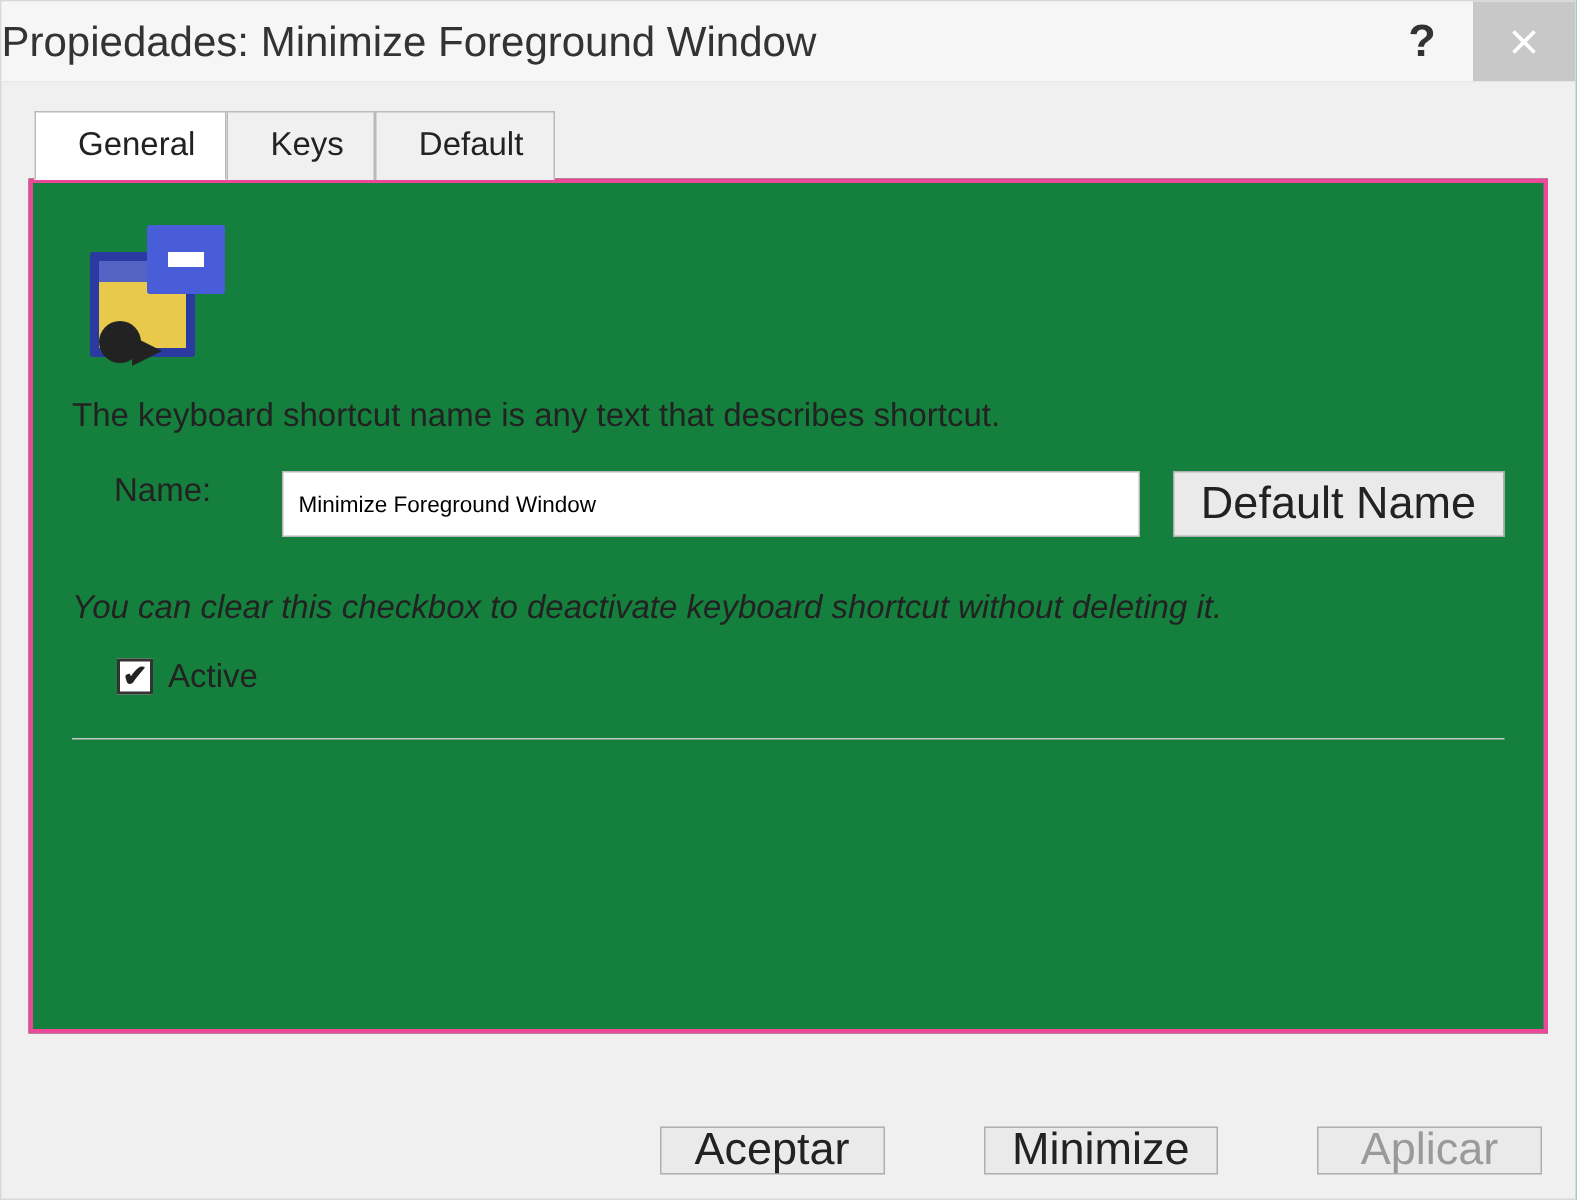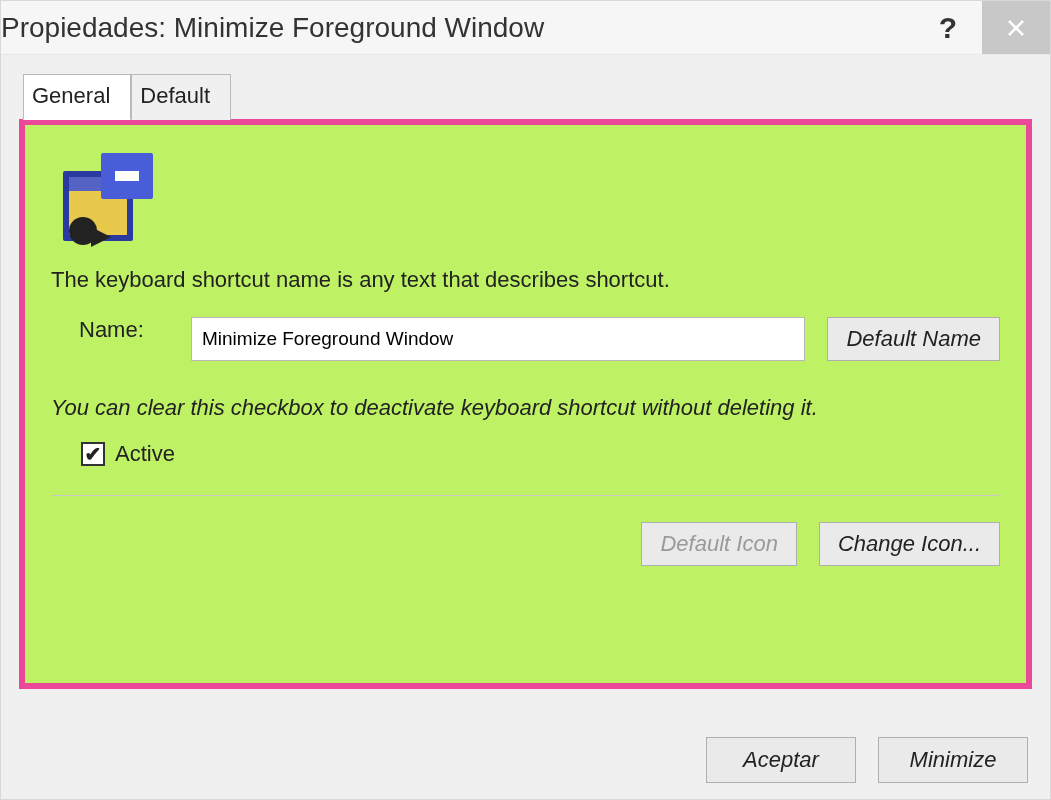--- a/index.html
+++ b/index.html
@@ -66,38 +66,38 @@
   .tabs-wrap {
     position: relative;
   }
   .tabstrip {
     display: flex;
     position: relative;
     z-index: 2;
     margin-left: 4px;
   }
   .tab {
-    padding: 8px 20px 10px 8px;
+    padding: 8px 20px 10px 28px;
     border: 1px solid #b9b9b9;
     border-bottom: none;
     background: #f0f0f0;
     margin-right: 0;
     font-size: 22px;
     cursor: pointer;
     position: relative;
     top: 1px;
   }
   .tab.active {
     background: #ffffff;
     border-bottom: 1px solid #ffffff;
     z-index: 3;
   }
   .tabpanel {
-    border: 6px solid #ec4899;
-    background: #bef264;
+    border: 3px solid #ec4899;
+    background: #15803d;
     padding: 24px 26px 28px 26px;
     position: relative;
     z-index: 1;
     min-height: 570px;
   }
   .icon-block {
     margin-bottom: 12px;
     padding-left: 6px;
   }
   .desc {
@@ -113,37 +113,36 @@
   }
   .row-name label {
     font-size: 22px;
     min-width: 90px;
   }
   .name-input {
     flex: 1;
     height: 44px;
     border: 1px solid #b9b9b9;
     padding: 4px 10px;
-    font-size: 19px;
+    font-size: 15px;
     font-family: inherit;
     background: #fff;
   }
   .btn {
     border: 1px solid #afafaf;
     background: #eaeaea;
     padding: 8px 18px;
-    font-size: 22px;
+    font-size: 30px;
     font-family: inherit;
     cursor: pointer;
     color: #222;
     height: 44px;
     display: inline-flex;
     align-items: center;
     justify-content: center;
-    font-style: italic;
   }
   .btn:disabled {
     color: #9a9a9a;
     cursor: default;
   }
   .desc2 {
     font-size: 22px;
     margin-bottom: 20px;
     font-style: italic;
   }
@@ -179,21 +178,22 @@
   }
   .footer {
     position: absolute;
     bottom: 16px;
     right: 22px;
     display: flex;
     gap: 22px;
   }
   .footer .btn {
     min-width: 150px;
-    height: 46px;
+    height: 32px;
+    margin-left: 44px;
   }
 </style>
 </head>
 <body>
 
 <div class="window">
 
   <div class="titlebar">
     <div class="titlebar-title">Propiedades: Minimize Foreground Window</div>
     <div class="titlebar-buttons">
@@ -203,20 +203,21 @@
             <path d="M2 2 L16 16 M16 2 L2 16" stroke="#ffffff" stroke-width="2.5" fill="none"></path>
           </svg>
       </div>
     </div>
   </div>
 
   <div class="content-area">
     <div class="tabs-wrap">
       <div class="tabstrip">
         <div class="tab active">General</div>
+        <div class="tab">Keys</div>
         <div class="tab">Default</div>
       </div>
       <div class="tabpanel">
 
         <div class="icon-block">
           <svg width="110" height="100" viewBox="0 0 110 100">
             <rect x="6" y="22" width="70" height="70" fill="#2b3aa0" rx="2"></rect>
             <rect x="12" y="28" width="58" height="58" fill="#e8c94c"></rect>
             <rect x="12" y="28" width="58" height="14" fill="#5463c4"></rect>
             <rect x="44" y="4" width="52" height="46" fill="#4a5dd8" rx="2"></rect>
@@ -236,27 +237,24 @@
 
         <div class="desc2">You can clear this checkbox to deactivate keyboard shortcut without deleting it.</div>
 
         <div class="row-check">
           <span class="checkbox">✔</span>
           <span>Active</span>
         </div>
 
         <hr class="sep">
 
-        <div class="row-icons">
-          <button class="btn" disabled="">Default Icon</button>
-          <button class="btn">Change Icon...</button>
-        </div>
 
       </div>
     </div>
   </div>
 
   <div class="footer">
     <button class="btn">Aceptar</button>
     <button class="btn">Minimize</button>
+    <button class="btn" disabled="">Aplicar</button>
   </div>
 
 </div>
 
 </body></html>

